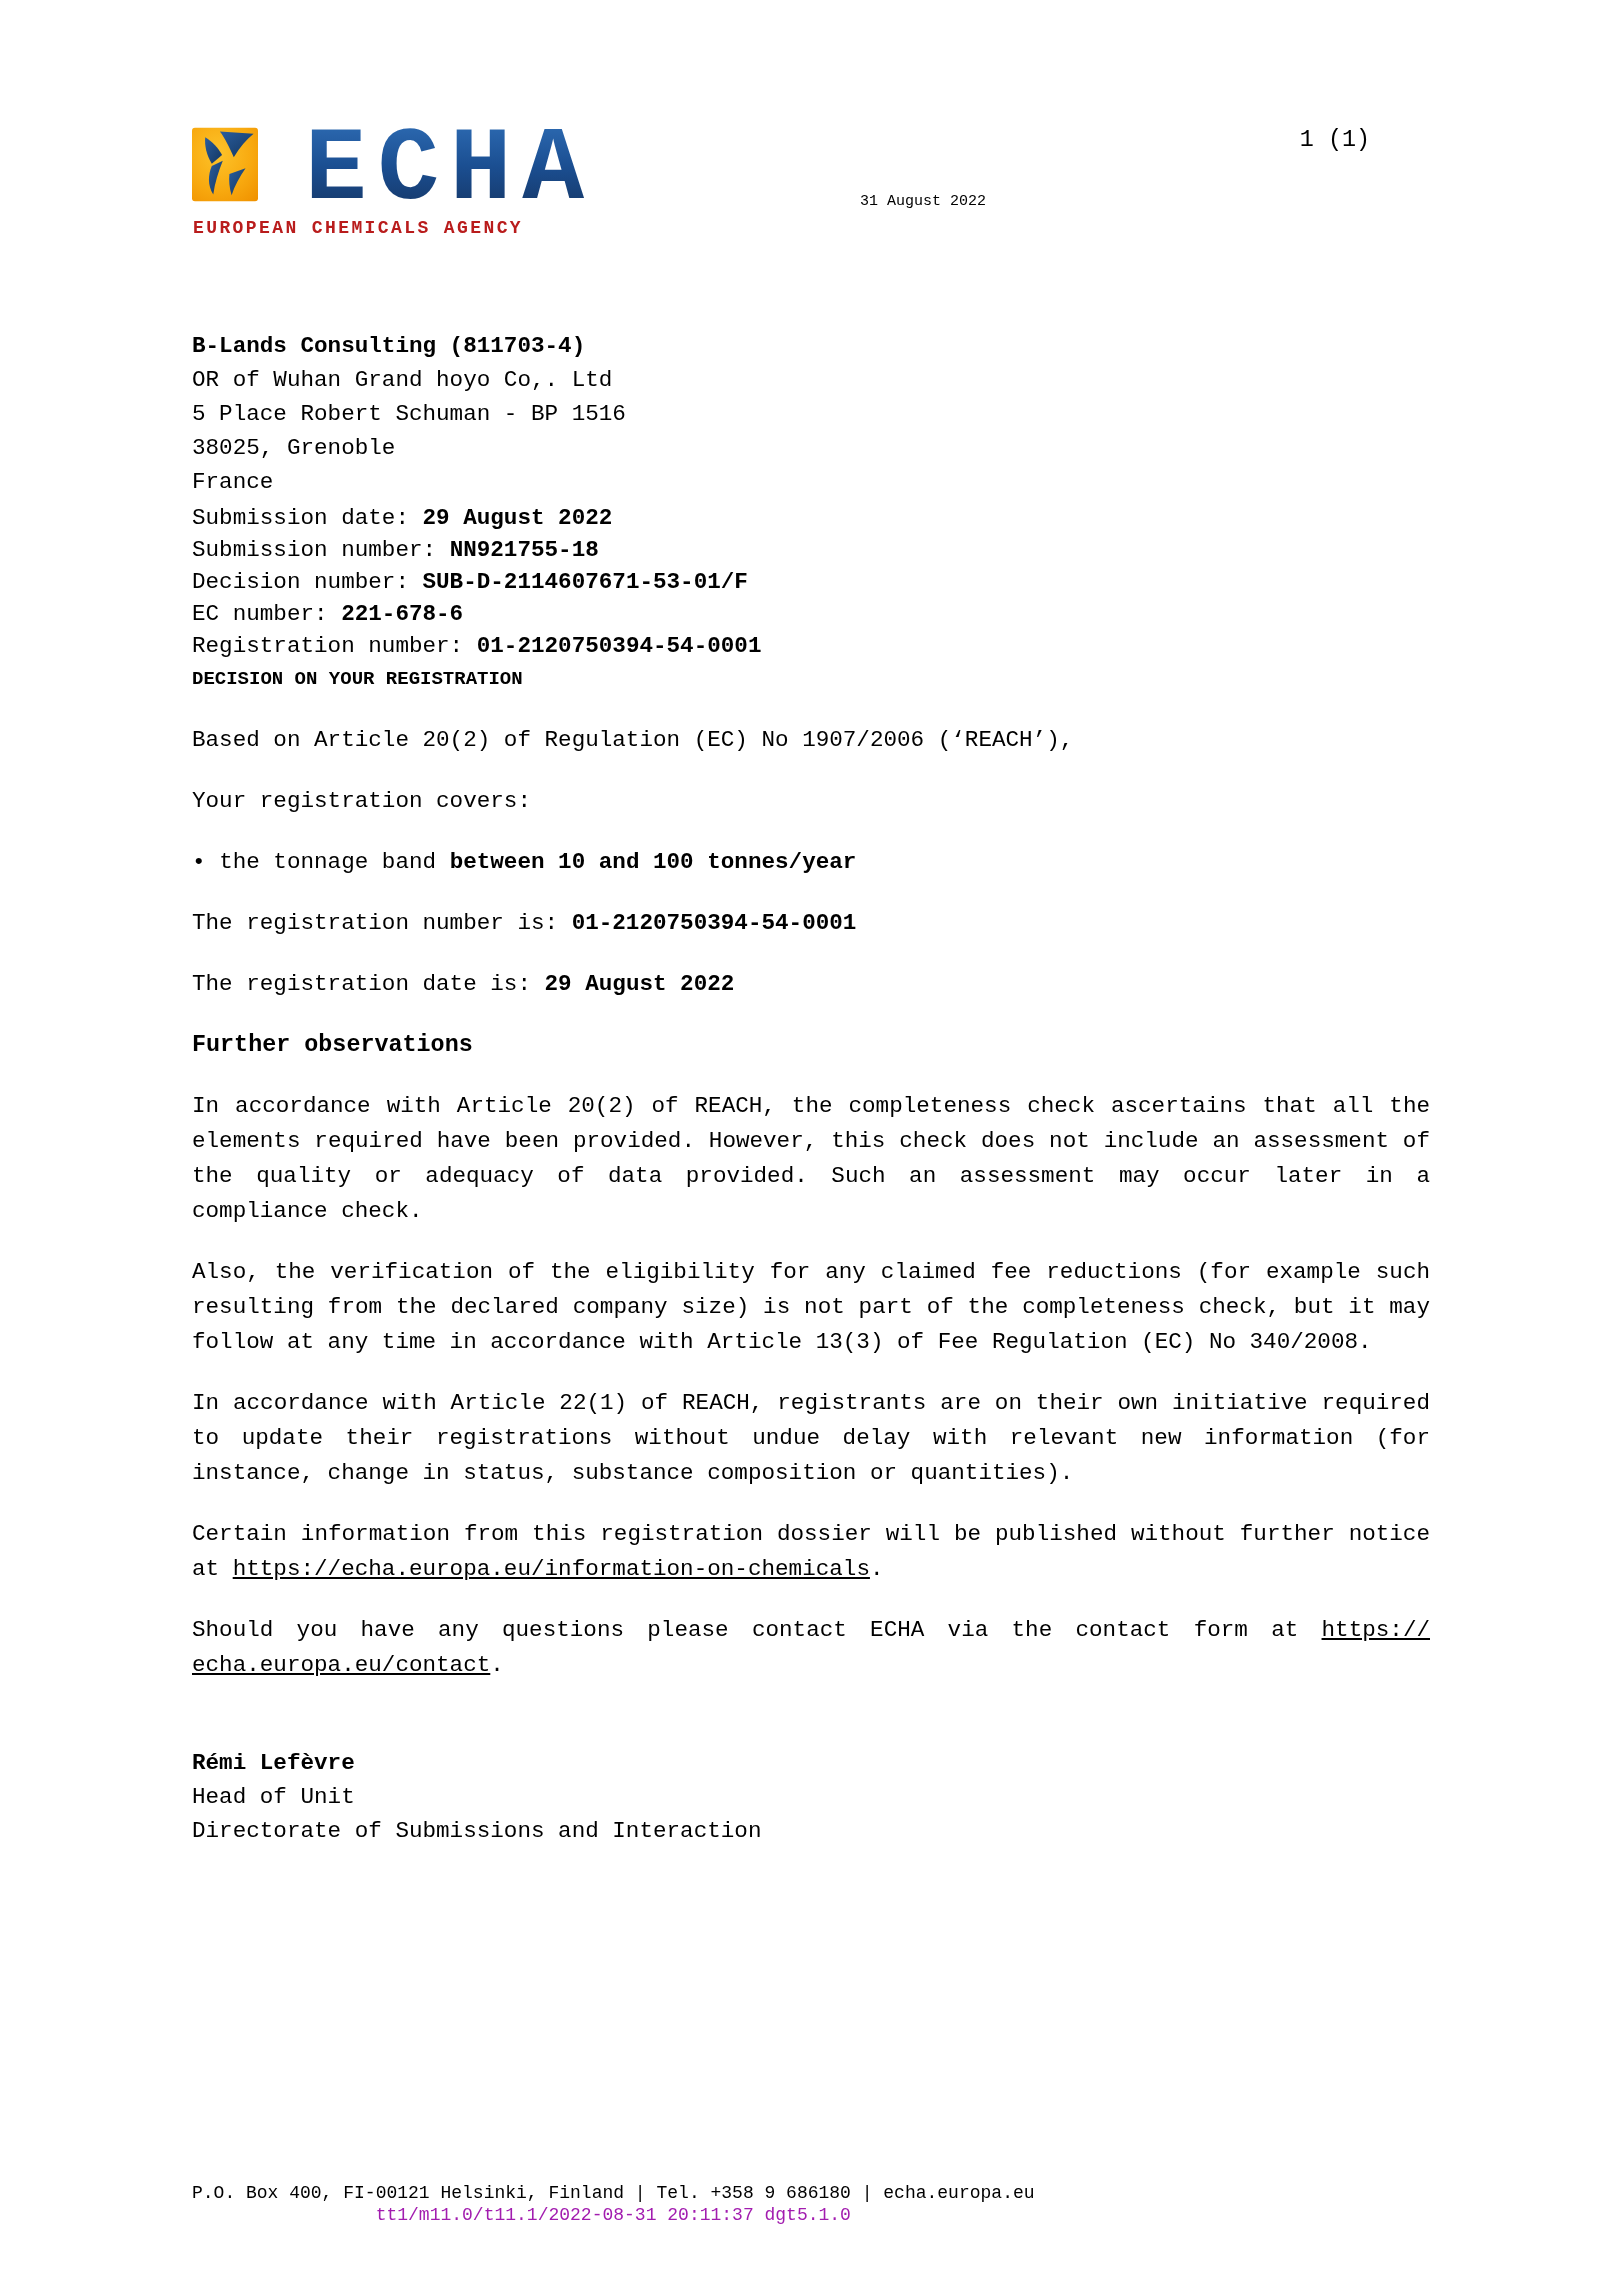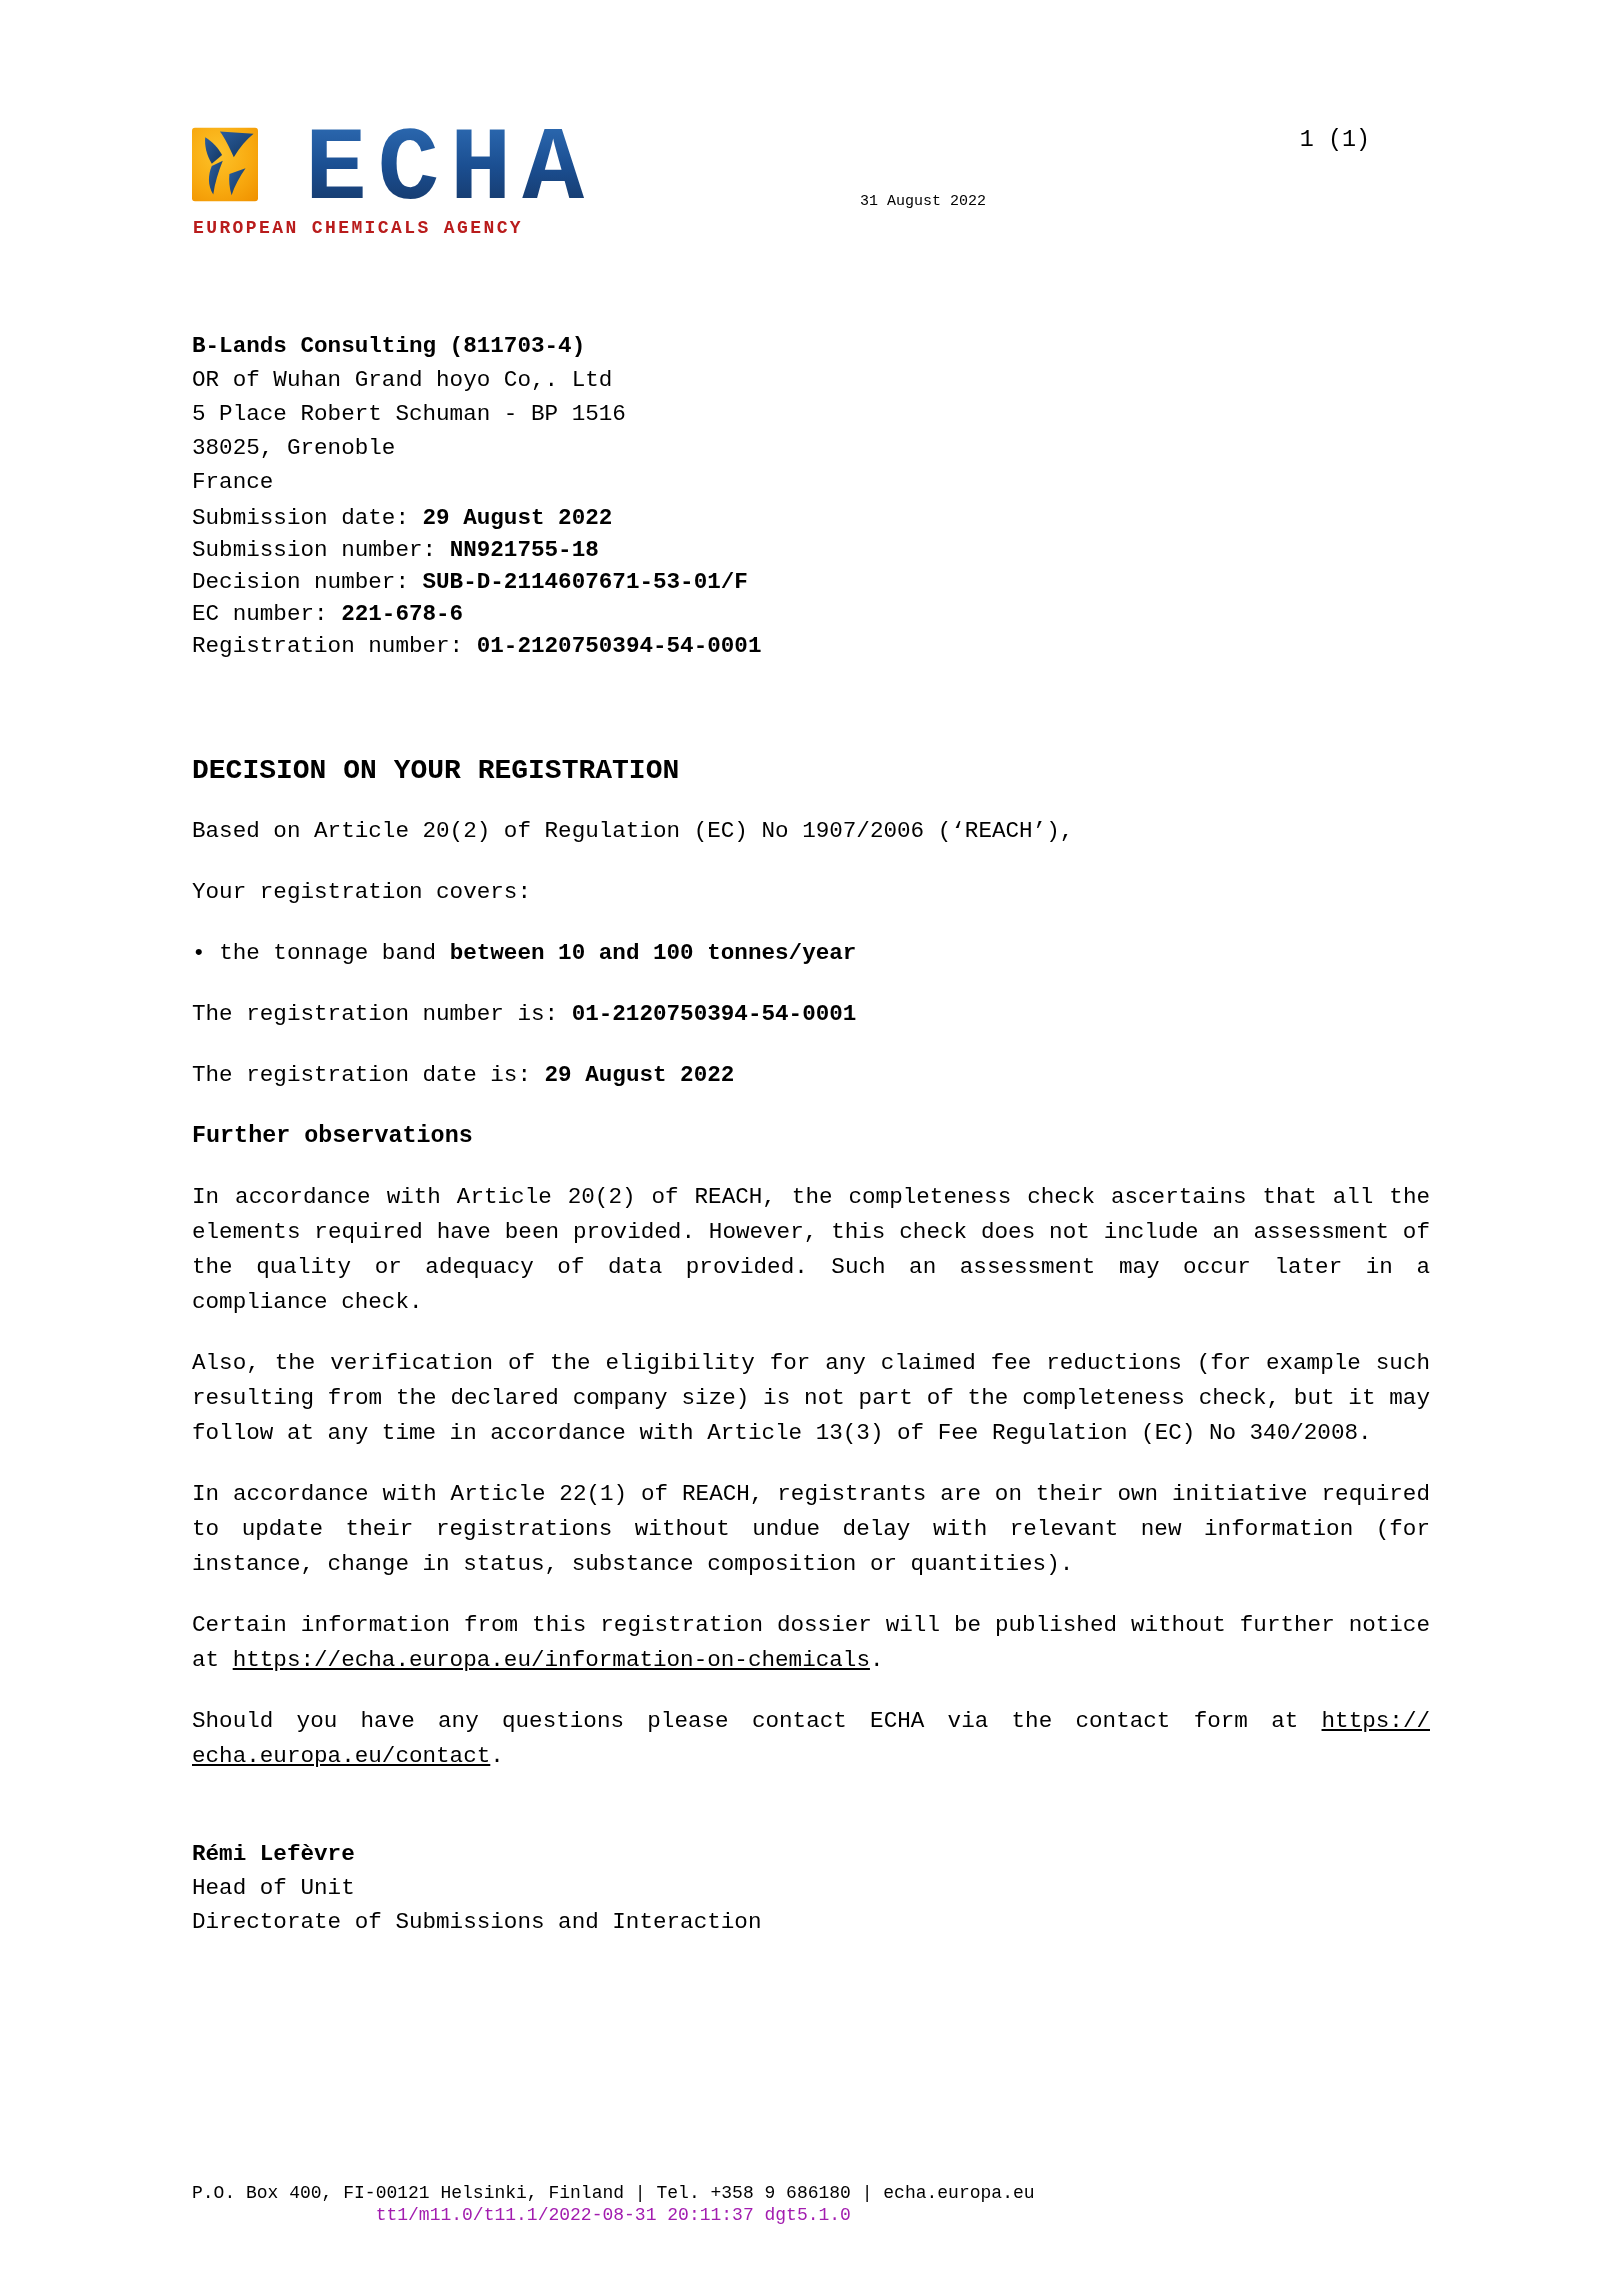--- a/index.html
+++ b/index.html
@@ -36,21 +36,21 @@
 
   
   .content {
     position:absolute; left:192px; top:329px; width:1238px;
     line-height:34px;
   }
   .addr-name { font-weight:700; }
   .meta { margin-top:3px; line-height:32px; }
   .meta .val { font-weight:700; }
 
-  .h1 { margin-top:91px; font-size:28px; font-weight:700; line-height:35px; }
+  .h1 { font-size:19px; font-weight:700; line-height:35px; }
   .h2 { margin-top:26px;  font-size:23.4px; font-weight:700; line-height:35px; }
   p.body { margin:26px 0 0 0; line-height:35px; }
   .just { text-align:justify; }
   .b { font-weight:700; }
   .u { text-decoration:underline; }
 
   .signature { margin-top:63px; line-height:34px; }
   .sig-name { font-weight:700; }
 
   

